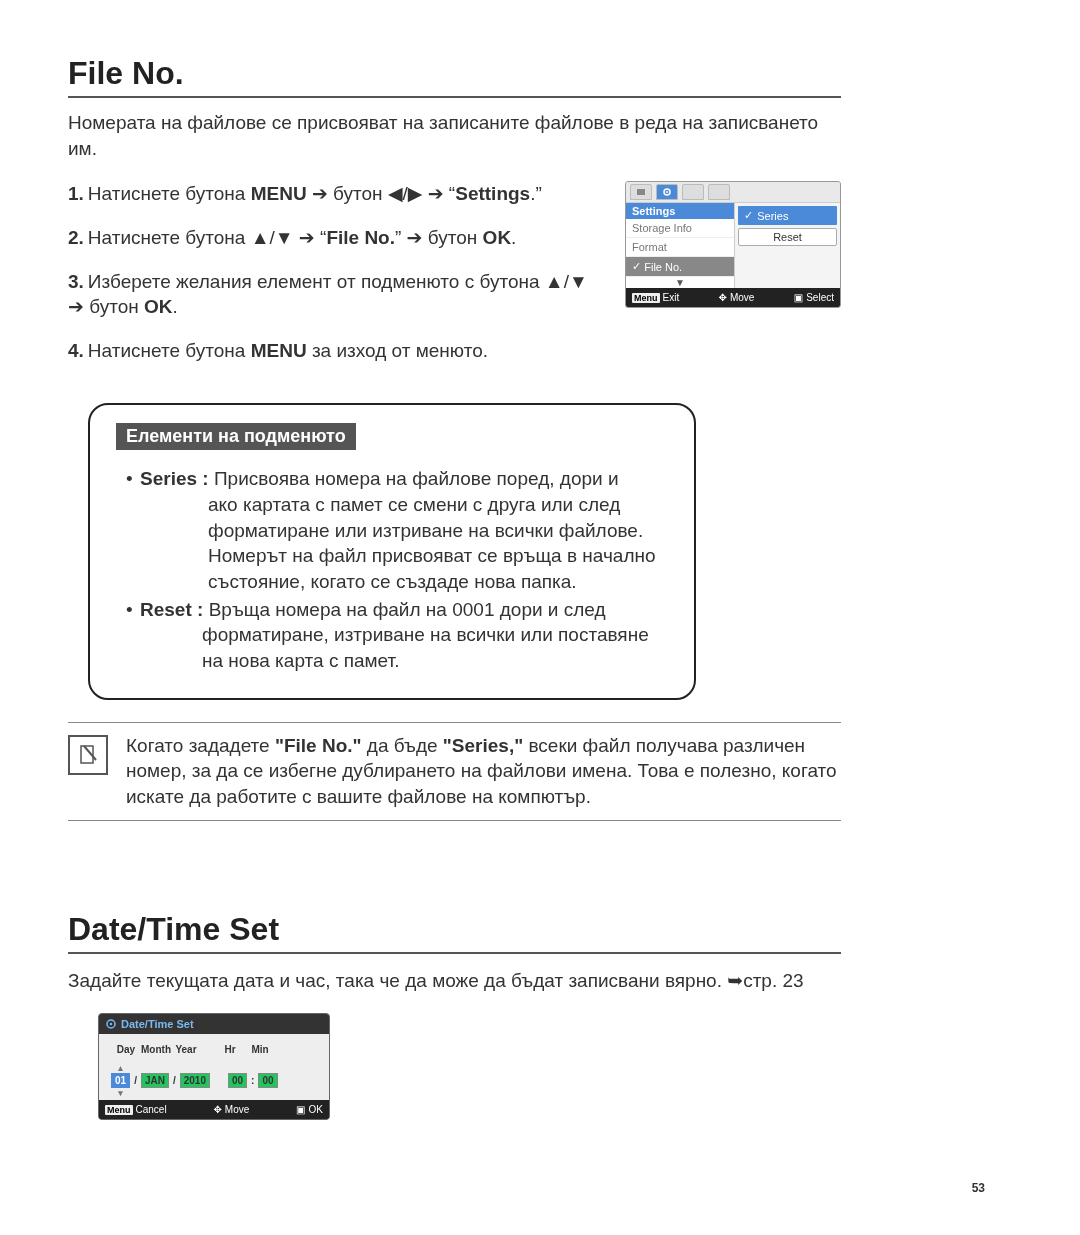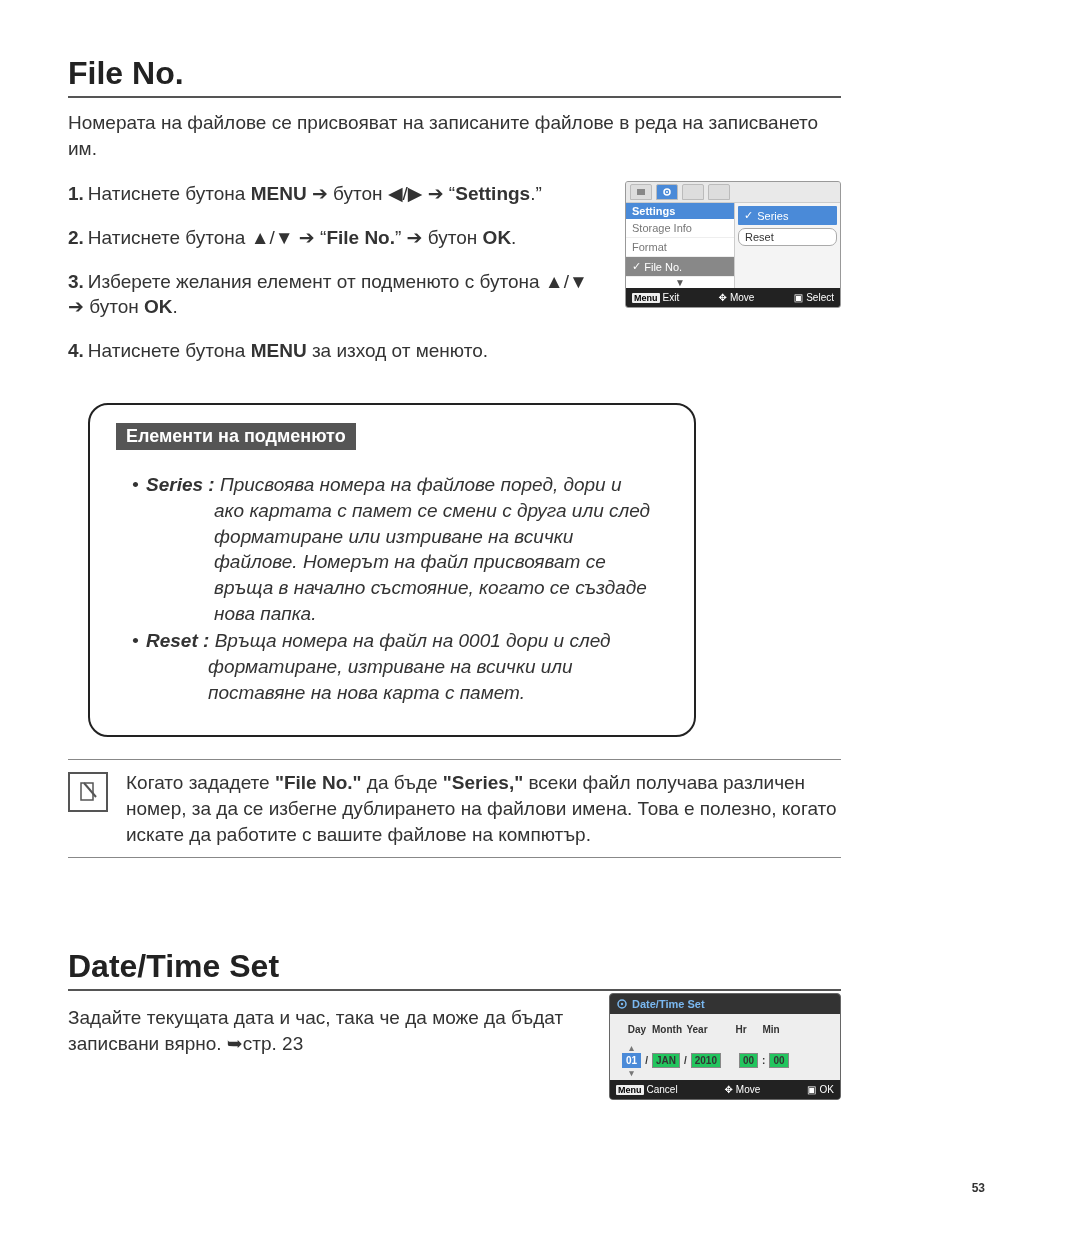--- a/index.html
+++ b/index.html
@@ -68,21 +68,21 @@
   .ss1-top .tab.active { background: #4a8ad8; }
   .ss1-top .tab svg { width:10px; height:10px; }
   .ss1-body { display: flex; }
   .ss1-left { width: 108px; background: #fff; border-right: 1px solid #ccc; }
   .ss1-left .hdr { background: #4a8ad8; color: #fff; font-weight: bold; font-size: 11px; padding: 2px 6px; }
   .ss1-left .item { padding: 3px 6px; color: #777; font-size: 11px; border-bottom: 1px solid #eee; display:flex; align-items:center; gap:3px;}
   .ss1-left .item.sel { background: #888; color: #fff; }
   .ss1-left .arrow-down { text-align:center; font-size:10px; color:#555; }
   .ss1-right { flex:1; background:#f4f4f4; }
   .ss1-right .opt { background:#4a8ad8; color:#fff; font-size:11px; padding:3px 6px; margin:3px; border-radius:1px; display:flex; align-items:center; gap:4px;}
-  .ss1-right .opt2 { background:#fff; color:#333; border:1px solid #aaa; font-size:11px; padding:2px 6px; margin:0 3px 3px 3px; border-radius:7px;}
+  .ss1-right .opt2 { background:#fff; color:#333; border:1px solid #aaa; font-size:11px; padding:2px 6px; margin:0 3px 3px 3px; border-radius:2px;text-align:center;}
   .ss1-bottom { background:#222; color:#fff; font-size:10px; padding:4px 6px; display:flex; gap:10px; justify-content:space-between;}
   .ss1-bottom span { display:flex; align-items:center; gap:3px; }
   .minibox { background:#eee; color:#000; border-radius:1px; padding:0 2px; font-size:9px; font-weight:bold;}
 
   .callout {
     border: 2px solid #222;
     border-radius: 20px;
     padding: 18px 26px 18px 26px;
     margin: 22px 0 0 20px;
     width: 608px;
@@ -90,21 +90,21 @@
   }
   .callout-title {
     display: inline-block;
     background: #555;
     color: #fff;
     font-weight: bold;
     font-size: 18px;
     padding: 3px 10px;
     margin-bottom: 10px;
   }
-  .callout ul { list-style: none; padding: 0; margin: 12px; font-style: italic; }
+  .callout ul { list-style: none; padding: 0; margin: 6px; }
   .callout li { font-size: 19px; line-height: 1.35; margin-bottom: 2px; position:relative; padding-left: 18px;}
   .callout li::before { content:"•"; position:absolute; left:4px; top:0; }
   .callout .indent { display:block; margin-left: 68px; }
   .callout .indent-reset { display:block; margin-left: 62px; }
 
   .note-block {
     display: flex;
     align-items: flex-start;
     border-top: 1px solid #888;
     border-bottom: 1px solid #888;
@@ -115,21 +115,21 @@
     width: 36px; height: 36px;
     border: 2px solid #555;
     display: flex; align-items:center; justify-content:center;
     margin-right: 18px;
     margin-top: 2px;
     flex-shrink:0;
   }
   .note-text { font-size: 19px; line-height: 1.35; color:#333; }
 
   .section2 { margin-top: 90px; }
-  .dt-row { display:flex; align-items:flex-start; }
+  .dt-row { display:flex; align-items:flex-start;flex-direction:column; }
   .dt-left { flex:1; }
 
   .screenshot2 {
     width: 230px;
     border-radius: 4px;
     background: #333;
     margin-left: 30px;
     font-size: 11px;
     color:#fff;
     overflow:hidden;

